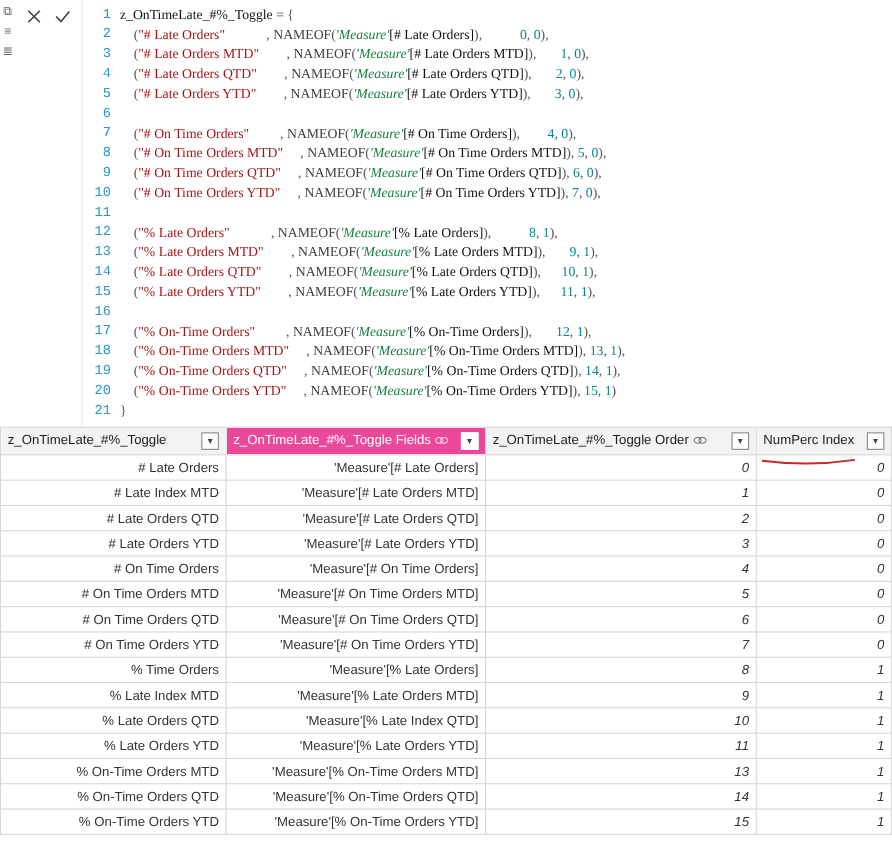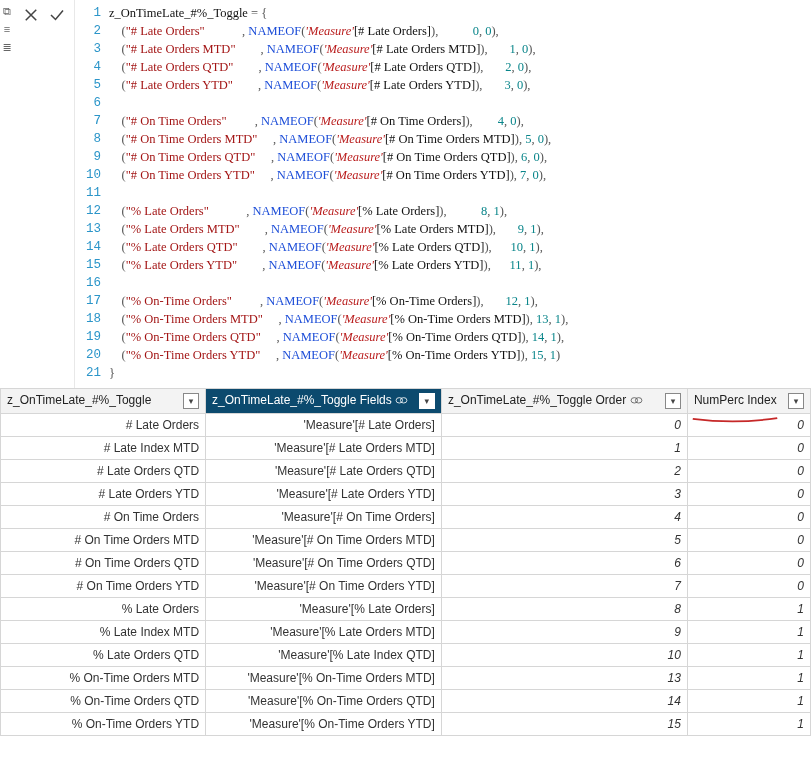--- a/index.html
+++ b/index.html
@@ -54,22 +54,22 @@
   .lineno {
     width: 26px;
     text-align: right;
     color: #2b95c9;
     padding-right: 8px;
     user-select: none;
     flex-shrink: 0;
   }
   .code { flex: 1; font-family: Liberation Serif, serif; }
   .tok-str  { color: #a31515; }
-  .tok-fn   { color: #1d4ed8; }
-  .tok-meas { color: #b91c1c; font-style: italic; }
+  .tok-fn   { color: #404040; }
+  .tok-meas { color: #15803d; font-style: italic; }
   .tok-num  { color: #09858a; }
   .tok-op   { color: #555; }
   .tok-ident{ color: #111; }
   .pad { color: transparent; } 
 
   
   .grid {
     border-top: 1px solid #bbb;
     width: 100%;
     border-collapse: collapse;
@@ -83,21 +83,21 @@
     box-sizing: border-box;
   }
   .grid th {
     background: #f3f3f3;
     text-align: left;
     font-weight: normal;
     color: #222;
     position: relative;
   }
   th.active {
-    background: #0c4a6e;
+    background: #ec4899;
     color: #fff;
     margin-top: 23px;
   }
   .dd {
     float: right;
     width: 14px;
     height: 14px;
     border: 1px solid #888;
     background: #fff;
     display: inline-flex;
@@ -249,35 +249,41 @@
           <td class="num">6</td>
           <td class="num">0</td>
         </tr>
         <tr>
           <td class="txt"># On Time Orders YTD</td>
           <td class="txt">'Measure'[# On Time Orders YTD]</td>
           <td class="num">7</td>
           <td class="num">0</td>
         </tr>
         <tr>
-          <td class="txt">% Late Orders</td>
+          <td class="txt">% Time Orders</td>
           <td class="txt">'Measure'[% Late Orders]</td>
           <td class="num">8</td>
           <td class="num">1</td>
         </tr>
         <tr>
           <td class="txt">% Late Index MTD</td>
           <td class="txt">'Measure'[% Late Orders MTD]</td>
           <td class="num">9</td>
           <td class="num">1</td>
         </tr>
         <tr>
           <td class="txt">% Late Orders QTD</td>
           <td class="txt">'Measure'[% Late Index QTD]</td>
           <td class="num">10</td>
+          <td class="num">1</td>
+        </tr>
+        <tr>
+          <td class="txt">% Late Orders YTD</td>
+          <td class="txt">'Measure'[% Late Orders YTD]</td>
+          <td class="num">11</td>
           <td class="num">1</td>
         </tr>
         <tr>
           <td class="txt">% On-Time Orders MTD</td>
           <td class="txt">'Measure'[% On-Time Orders MTD]</td>
           <td class="num">13</td>
           <td class="num">1</td>
         </tr>
         <tr>
           <td class="txt">% On-Time Orders QTD</td>

